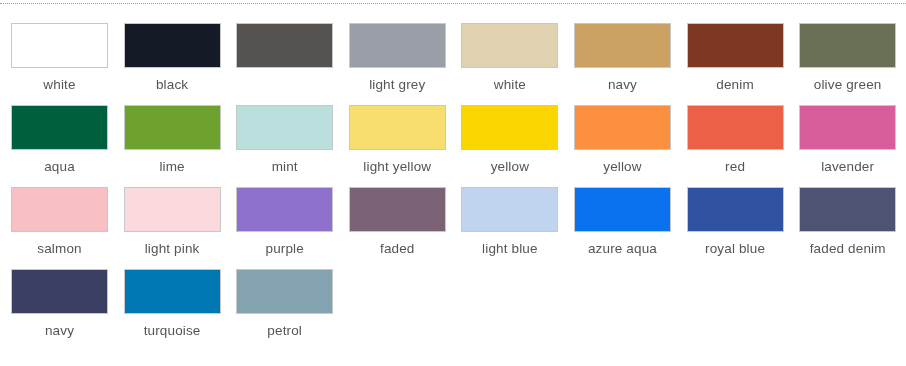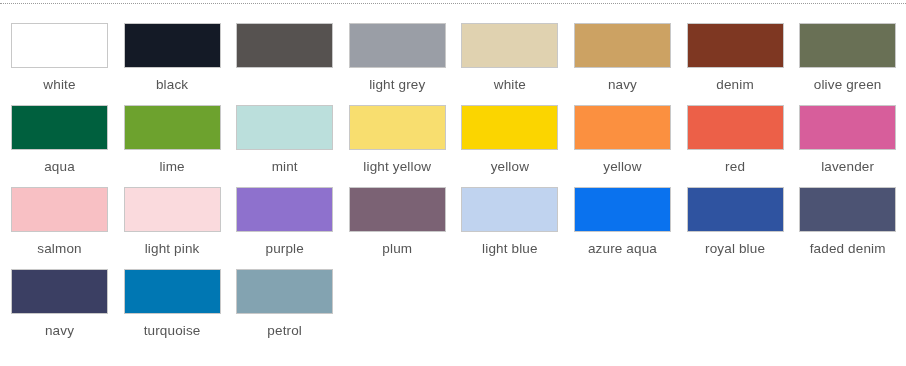--- a/index.html
+++ b/index.html
@@ -145,21 +145,21 @@
       <div class="swatch-cell">
         <div class="swatch-chip" style="background: rgb(250, 218, 221); border-color: rgb(200, 200, 200);"></div>
         <span class="swatch-label">light pink</span>
       </div>
       <div class="swatch-cell">
         <div class="swatch-chip" style="background: rgb(142, 113, 205); border-color: rgb(200, 200, 200);"></div>
         <span class="swatch-label">purple</span>
       </div>
       <div class="swatch-cell">
         <div class="swatch-chip" style="background: rgb(123, 98, 116); border-color: rgb(200, 200, 200);"></div>
-        <span class="swatch-label">plum</span>
+        <span class="swatch-label">faded</span>
       </div>
       <div class="swatch-cell">
         <div class="swatch-chip" style="background: rgb(192, 211, 239); border-color: rgb(200, 200, 200);"></div>
         <span class="swatch-label">light blue</span>
       </div>
       <div class="swatch-cell">
         <div class="swatch-chip" style="background: rgb(10, 114, 238); border-color: rgb(200, 200, 200);"></div>
         <span class="swatch-label">azure aqua</span>
       </div>
       <div class="swatch-cell">

